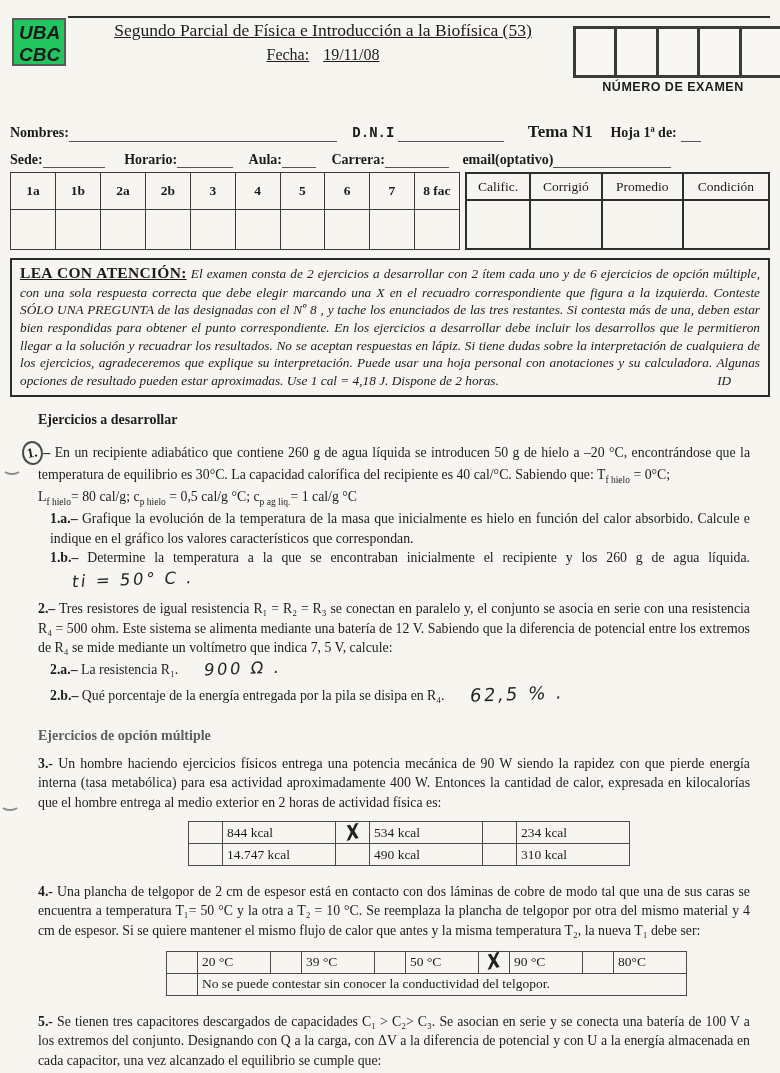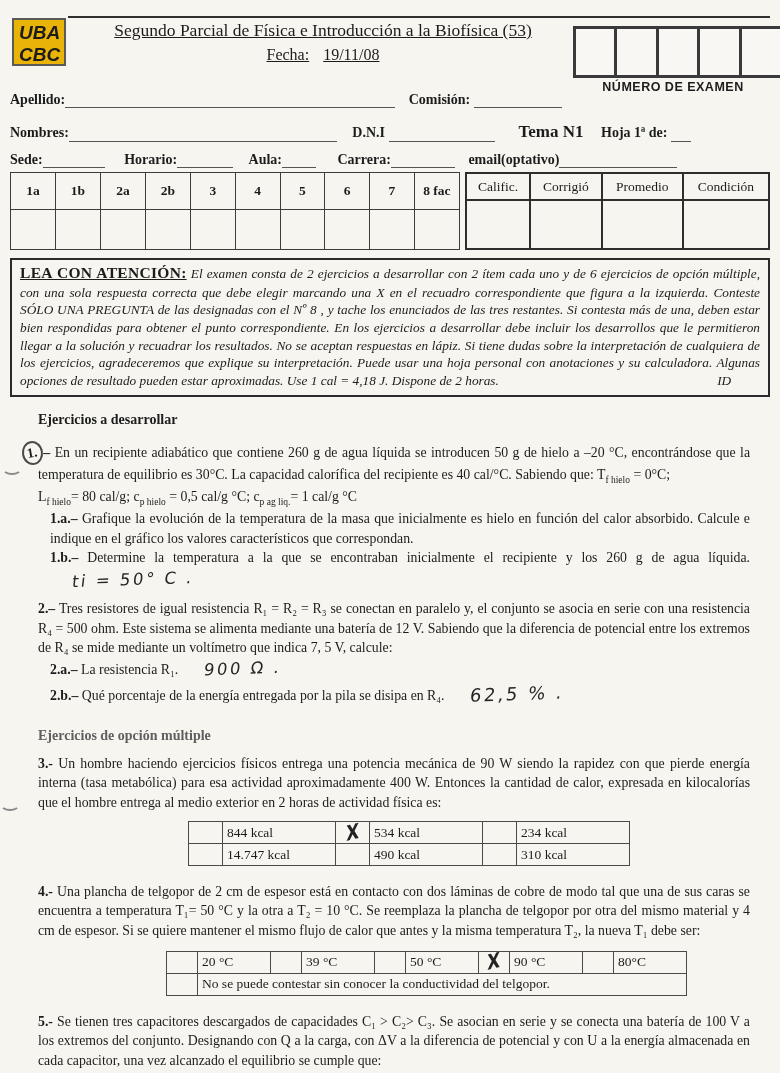--- a/index.html
+++ b/index.html
@@ -8,21 +8,21 @@
     background:#f6f5f0;color:#1c1c1c;
     font-family:"Liberation Serif", serif;
   }
   .page{position:relative;width:760px;height:1073px;padding:10px 10px 0 10px;}
 
   
   .header{position:relative;height:160px;}
   .top-rule{position:absolute;left:58px;top:6px;right:0;border-top:2px solid #2f2f2f;}
   .logo-box{
     position:absolute;left:2px;top:8px;width:54px;height:48px;
-    border:2px solid #5a5a5a;background:#eab308;
+    border:2px solid #5a5a5a;background:#22c55e;
     font-family:"Liberation Sans",sans-serif;font-style:italic;font-weight:bold;
     font-size:19px;line-height:1.15;padding:2px 0 0 5px;box-sizing:border-box;
   }
   .title-wrap{position:absolute;left:66px;top:10px;width:494px;text-align:center;}
   .exam-title{font-weight:normal;font-size:17.5px;text-decoration:underline;display:inline-block;}
   .fecha-line{margin-top:5px;font-size:16px;}
   .fecha-line .u{text-decoration:underline;}
   .exam-boxes{position:absolute;left:563px;top:16px;width:204px;height:46px;border:3px solid #3a3a3a;display:flex;background:#f8f7f3;}
   .exam-box{flex:1;border-right:3px solid #3a3a3a;}
   .exam-box:last-child{border-right:none;}
@@ -99,35 +99,31 @@
     </div>
     <div class="exam-boxes">
       <div class="exam-box"></div>
       <div class="exam-box"></div>
       <div class="exam-box"></div>
       <div class="exam-box"></div>
       <div class="exam-box"></div>
     </div>
     <div class="exam-number-label">NÚMERO DE EXAMEN</div>
 
-    <div class="frow" style="top:82px;">
-      <b>Apellido:</b><span class="wline" style="width:330px;"></span>
-      <b style="margin-left:10px;">Comisión:</b><span class="wline" style="width:88px;margin-left:4px;"></span>
-    </div>
     <div class="frow" style="top:112px;">
       <b>Nombres:</b><span class="wline" style="width:268px;"></span>
-      <b style="margin-left:12px;">D.N.I</b><span class="wline" style="width:106px;margin-left:4px;"></span>
+      <b style="margin-left:12px;font-family:Liberation Mono, monospace;">D.N.I</b><span class="wline" style="width:106px;margin-left:4px;"></span>
       <span class="tema">Tema N1</span>
       <span class="hoja">Hoja 1ª de:</span><span class="wline" style="width:20px;margin-left:4px;"></span>
     </div>
     <div class="frow" style="top:142px;">
       <b>Sede:</b><span class="wline" style="width:62px;"></span>
       <b style="margin-left:16px;">Horario:</b><span class="wline" style="width:56px;"></span>
       <b style="margin-left:12px;">Aula:</b><span class="wline" style="width:34px;"></span>
-      <b style="margin-left:18px;">Carrera:</b><span class="wline" style="width:64px;"></span>
+      <b style="margin-left:12px;">Carrera:</b><span class="wline" style="width:64px;"></span>
       <span style="margin-left:10px;font-weight:bold;">email(optativo)</span><span class="wline" style="width:118px;"></span>
     </div>
   </div>
 
   <div class="corr-wrap">
     <table class="corr-left">
       <tbody>
       <tr>
         <td class="col-label">1a</td>
         <td class="col-label">1b</td>

